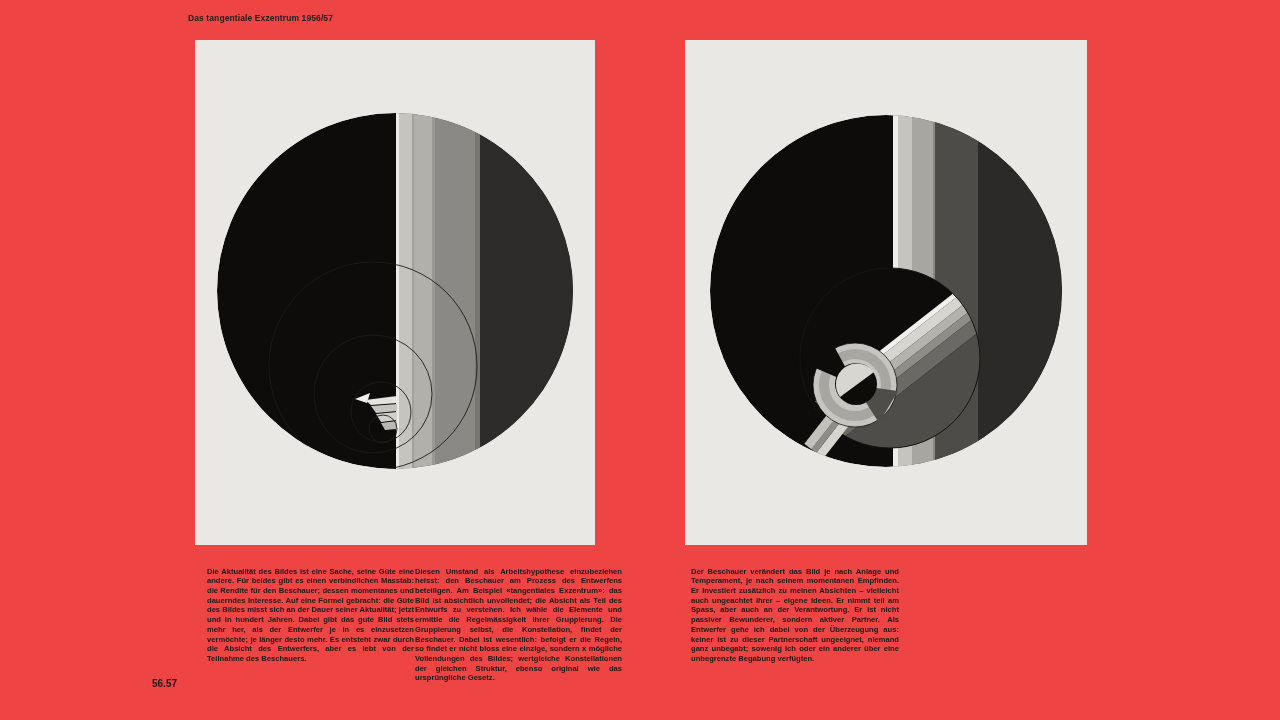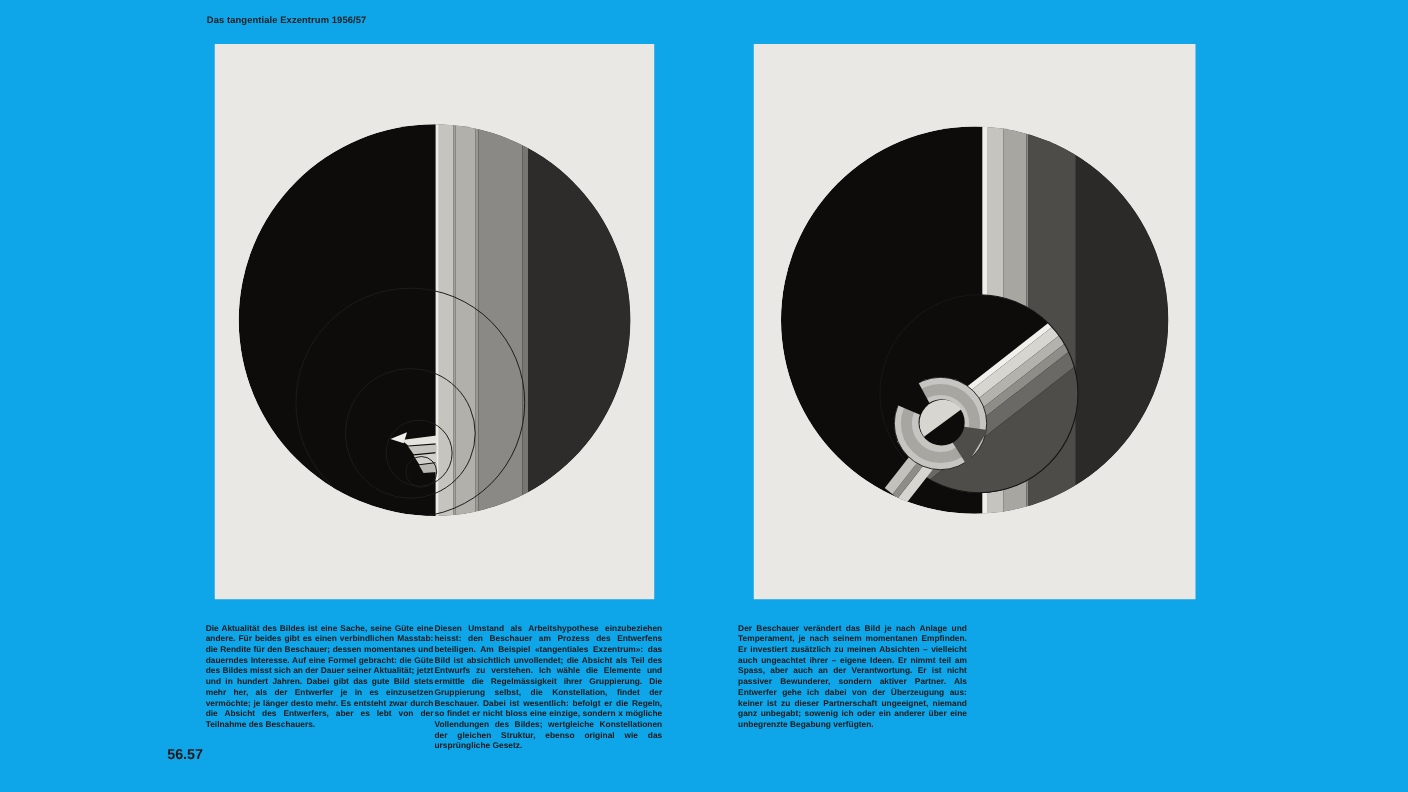--- a/index.html
+++ b/index.html
@@ -1,43 +1,44 @@
 <!DOCTYPE html>
 <html lang="de"><head>
 <meta charset="utf-8">
 <style>
   html,body{margin:0;padding:0;}
   .page{
     position:relative;
     width:1280px;height:720px;
-    background:#0ea5e9;
+    background:#ef4444;
     font-family:"Liberation Sans", sans-serif;
     overflow:hidden;
   }
   .header-title{
     position:absolute;left:188px;top:13px;
     font-size:8.5px;font-weight:bold;color:#222120;
     letter-spacing:0.1px;
   }
   .art-panel{position:absolute;top:40px;}
   .art-panel.left{left:195px;width:400px;height:505px;}
   .art-panel.right{left:685px;width:402px;height:505px;}
   .art-panel svg{display:block;}
   .caption{
     position:absolute;top:559px;
     font-size:7.6px;line-height:9.7px;font-weight:bold;
     color:#1b1a19;text-align:justify;
     letter-spacing:0px;
+    margin-left:20px;
   }
   .caption.c1{left:187px;width:207px;}
   .caption.c2{left:395px;width:207px;}
   .caption.c3{left:671px;width:208px;}
   .page-number{
     position:absolute;left:152px;top:678px;
-    font-size:13px;font-weight:bold;color:#1b1a19;
+    font-size:10px;font-weight:bold;color:#1b1a19;
   }
 </style>
 </head>
 <body>
 
 <div class="page">
 
   <div class="header-title">Das tangentiale Exzentrum 1956/57</div>
 
   <div class="art-panel left">

